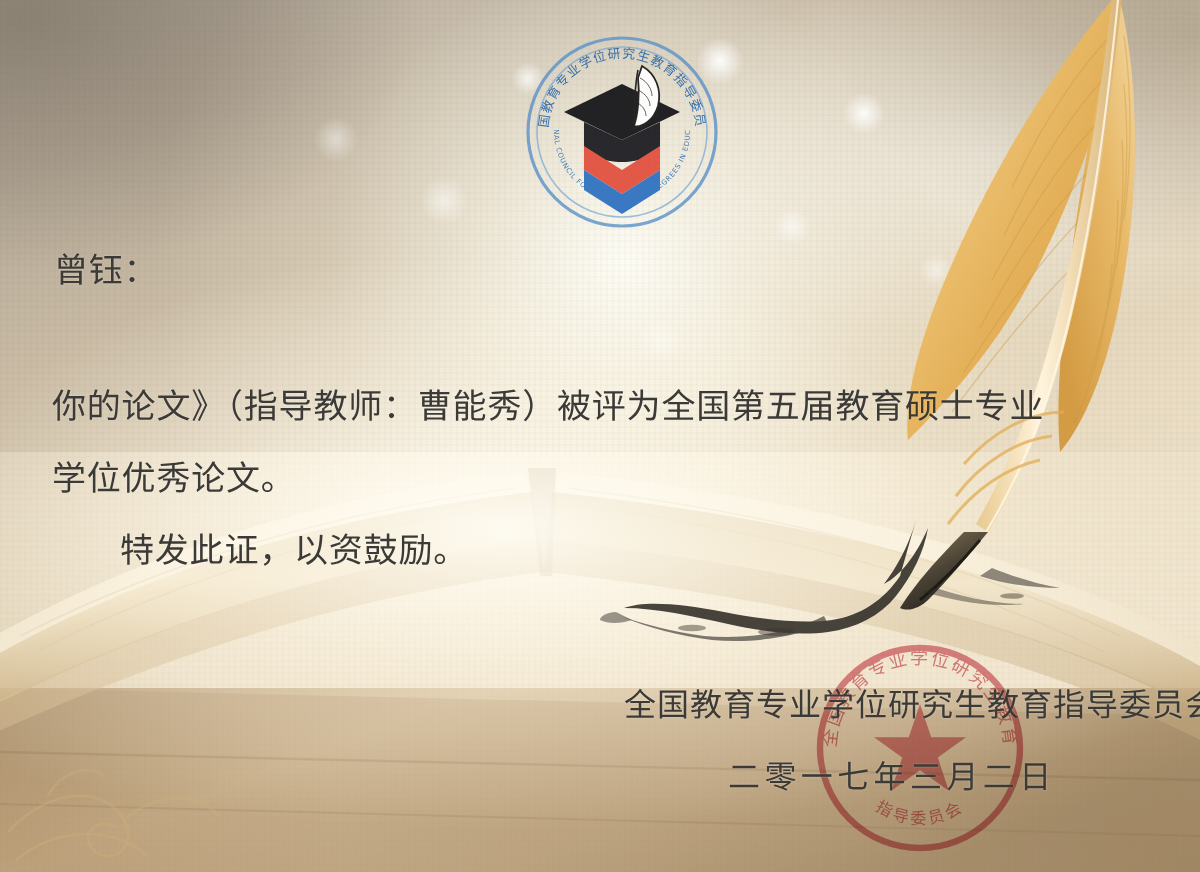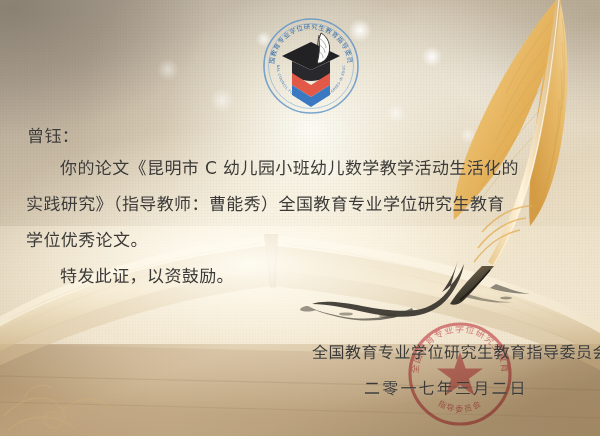--- a/index.html
+++ b/index.html
@@ -348,22 +348,21 @@
         <textPath href="#sealArcB" startOffset="50%" text-anchor="middle">指导委员会</textPath>
       </text>
 
       <path d="M56,34 L61.6,50.6 L79,50.6 L64.9,60.8 L70.4,77.4 L56,67.1 L41.6,77.4 L47.1,60.8 L33,50.6 L50.4,50.6 Z" fill="#c8384a" opacity="0.9"></path>
     </svg>
   </div>
 
   <div class="body-text">
     <div class="t salutation">曾钰：</div>
 
-    <div class="t p-line line1">你的论文《昆明市 C 幼儿园小班幼儿数学教学活动生活化的</div>
-    <div class="t p-line line2">实践研究》（指导教师：曹能秀）全国教育专业学位研究生教育</div>
+    <div class="t p-line line2">你的论文》（指导教师：曹能秀）被评为全国第五届教育硕士专业</div>
     <div class="t p-line line3">学位优秀论文。</div>
     <div class="t p-line line4">特发此证，以资鼓励。</div>
 
     <div class="t sign-org">全国教育专业学位研究生教育指导委员会</div>
     <div class="t sign-date">二零一七年三月二日</div>
   </div>
 
 </div>
 
 </body></html>

